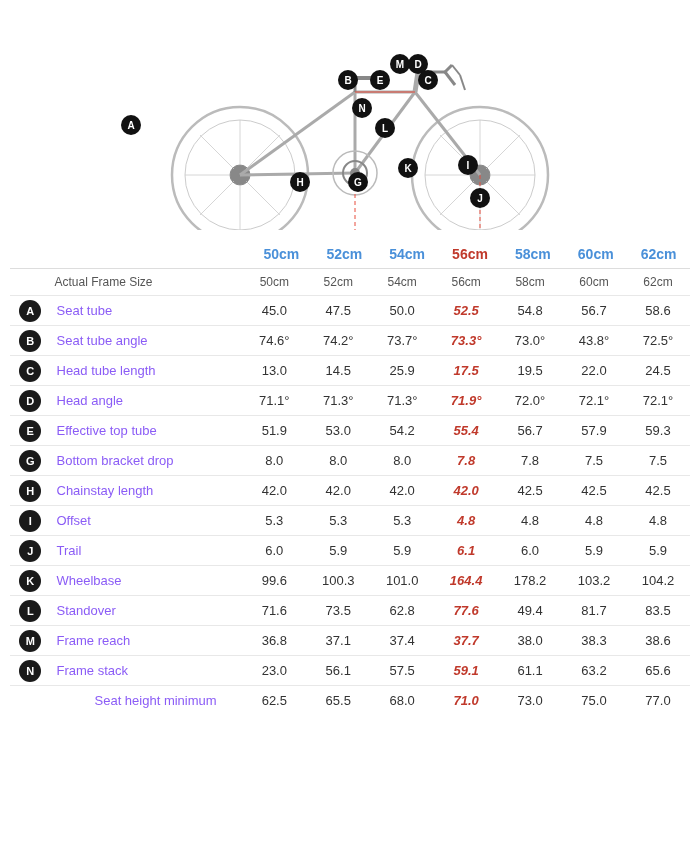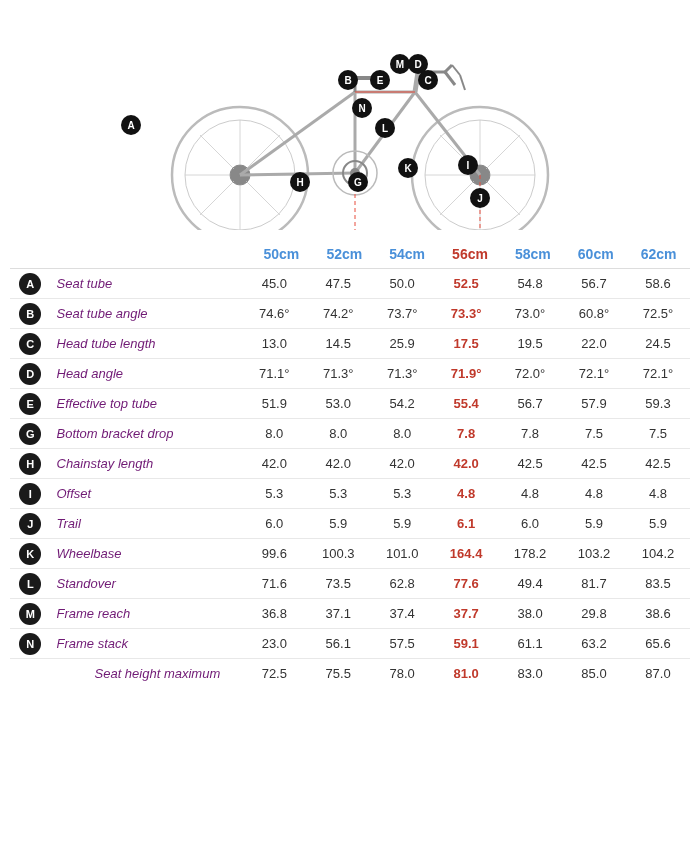--- a/index.html
+++ b/index.html
@@ -66,23 +66,22 @@
       padding: 7px 4px;
       font-size: 13px;
       color: #333;
       text-align: center;
     }
 
     .data-table td.row-label {
       text-align: left;
       padding-left: 6px;
       width: 180px;
-      color: #701a75;
+      color: #8b5cf6;
       font-size: 13px;
-      font-style: italic;
     }
 
     .data-table td.badge-col {
       width: 38px;
       padding: 0;
       text-align: center;
     }
 
     .badge {
       display: inline-flex;
@@ -93,20 +92,21 @@
       border-radius: 50%;
       background: #1a1a1a;
       color: #fff;
       font-size: 11px;
       font-weight: bold;
     }
 
     .data-table td.highlight {
       color: #c0392b;
       font-weight: bold;
+      font-style: italic;
     }
 
     .data-table tr.section-header td {
       color: #555;
       font-style: normal;
       font-size: 12px;
       padding: 6px 4px;
     }
 
     .data-table tr.no-badge td.row-label {
@@ -244,40 +244,51 @@
   <div class="size-col">54cm</div>
   <div class="size-col active">56cm</div>
   <div class="size-col">58cm</div>
   <div class="size-col">60cm</div>
   <div class="size-col">62cm</div>
 </div>
 
 <div class="table-wrapper">
   <table class="data-table">
     <tbody id="table-body">
+    <tr class="section-header">
+          <td class="badge-col"></td>
+          <td class="row-label">Actual Frame Size</td>
+          <td class="col-val">50cm</td>
+          <td class="col-val">52cm</td>
+          <td class="col-val">54cm</td>
+          <td class="col-val">56cm</td>
+          <td class="col-val">58cm</td>
+          <td class="col-val">60cm</td>
+          <td class="col-val">62cm</td>
+        </tr>
         <tr>
           <td class="badge-col"><span class="badge">A</span></td>
           <td class="row-label">Seat tube</td>
           <td class="col-val">45.0</td>
           <td class="col-val">47.5</td>
           <td class="col-val">50.0</td>
           <td class="col-val highlight">52.5</td>
           <td class="col-val">54.8</td>
           <td class="col-val">56.7</td>
           <td class="col-val">58.6</td>
         </tr>
         <tr>
           <td class="badge-col"><span class="badge">B</span></td>
           <td class="row-label">Seat tube angle</td>
           <td class="col-val">74.6°</td>
           <td class="col-val">74.2°</td>
           <td class="col-val">73.7°</td>
           <td class="col-val highlight">73.3°</td>
           <td class="col-val">73.0°</td>
-          <td class="col-val">60.8°</td>
+          <td class="col-val">43.8°</td>
           <td class="col-val">72.5°</td>
         </tr>
         <tr>
           <td class="badge-col"><span class="badge">C</span></td>
           <td class="row-label">Head tube length</td>
           <td class="col-val">13.0</td>
           <td class="col-val">14.5</td>
           <td class="col-val">25.9</td>
           <td class="col-val highlight">17.5</td>
           <td class="col-val">19.5</td>
@@ -373,40 +384,40 @@
           <td class="col-val">83.5</td>
         </tr>
         <tr>
           <td class="badge-col"><span class="badge">M</span></td>
           <td class="row-label">Frame reach</td>
           <td class="col-val">36.8</td>
           <td class="col-val">37.1</td>
           <td class="col-val">37.4</td>
           <td class="col-val highlight">37.7</td>
           <td class="col-val">38.0</td>
-          <td class="col-val">29.8</td>
+          <td class="col-val">38.3</td>
           <td class="col-val">38.6</td>
         </tr>
         <tr>
           <td class="badge-col"><span class="badge">N</span></td>
           <td class="row-label">Frame stack</td>
           <td class="col-val">23.0</td>
           <td class="col-val">56.1</td>
           <td class="col-val">57.5</td>
           <td class="col-val highlight">59.1</td>
           <td class="col-val">61.1</td>
           <td class="col-val">63.2</td>
           <td class="col-val">65.6</td>
         </tr>
         <tr class="no-badge">
           <td class="badge-col"></td>
-          <td class="row-label">Seat height maximum</td>
-          <td class="col-val">72.5</td>
-          <td class="col-val">75.5</td>
-          <td class="col-val">78.0</td>
-          <td class="col-val highlight">81.0</td>
-          <td class="col-val">83.0</td>
-          <td class="col-val">85.0</td>
-          <td class="col-val">87.0</td>
+          <td class="row-label">Seat height minimum</td>
+          <td class="col-val">62.5</td>
+          <td class="col-val">65.5</td>
+          <td class="col-val">68.0</td>
+          <td class="col-val highlight">71.0</td>
+          <td class="col-val">73.0</td>
+          <td class="col-val">75.0</td>
+          <td class="col-val">77.0</td>
         </tr>
       </tbody>
   </table>
 </div>
 
 </body></html>

